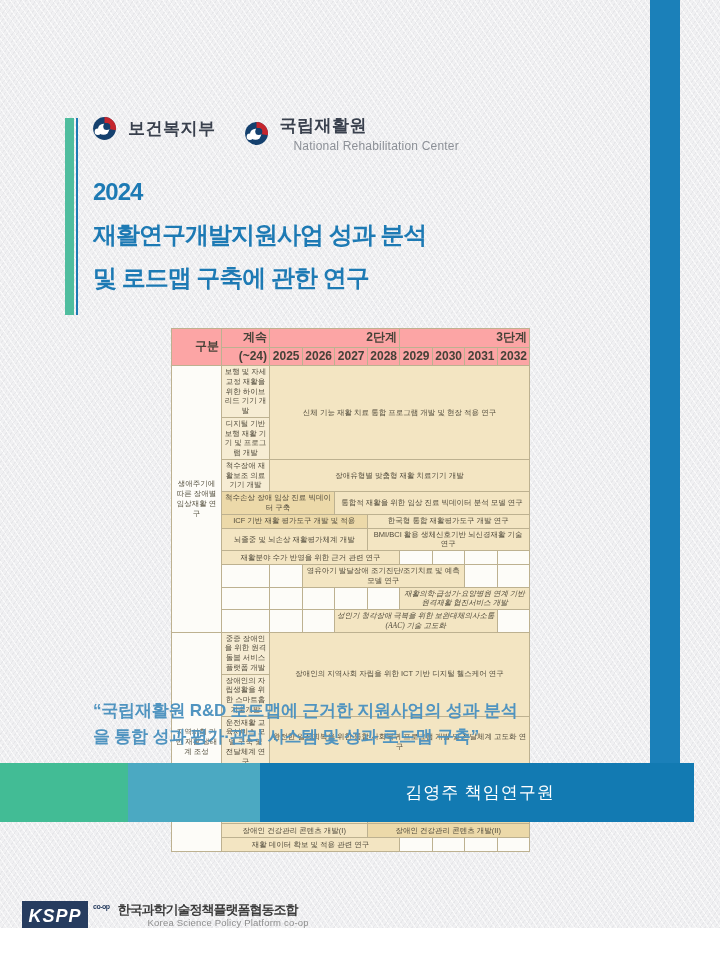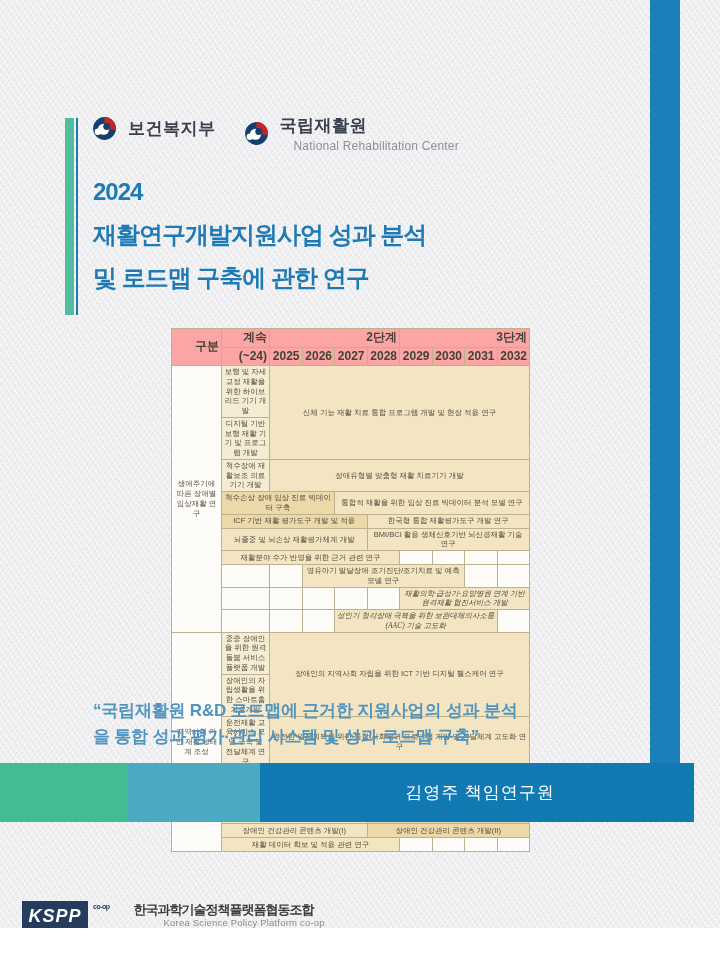--- a/index.html
+++ b/index.html
@@ -45,21 +45,21 @@
   .band .seg{height:100%;}
   .band .s-g{width:128px;background:#42bc95;}
   .band .s-lb{width:132px;background:#4ba9c2;}
   .band .s-db{width:428px;background:#127ab2;display:flex;align-items:center;justify-content:center;padding-left:6px;}
   .band .s-db span{color:#ffffff;font-size:17px;letter-spacing:1px;font-weight:500;}
   
   .footer{position:absolute;left:22px;top:901px;display:flex;align-items:flex-start;}
   .kspp-box{width:66px;height:31px;background:#263c5f;color:#fff;display:flex;align-items:center;
             justify-content:center;font-weight:800;font-style:italic;font-size:18px;letter-spacing:1px;}
   .coop-mark{color:#263c5f;font-size:7px;font-weight:800;margin:2px 4px 0 5px;letter-spacing:-.5px;}
-  .org{display:flex;flex-direction:column;margin-left:20px;margin-top:1px;}
+  .org{display:flex;flex-direction:column;margin-left:4px;margin-top:1px;}
   .org-ko{font-size:13px;font-weight:800;color:#3a3a3a;letter-spacing:-1px;line-height:15px;}
   .org-en{font-size:9.5px;color:#8d8d8d;letter-spacing:.2px;line-height:12px;padding-left:30px;}
 </style>
 </head>
 <body>
 
 <div class="page">
 
   <div class="right-bar"></div>
 

